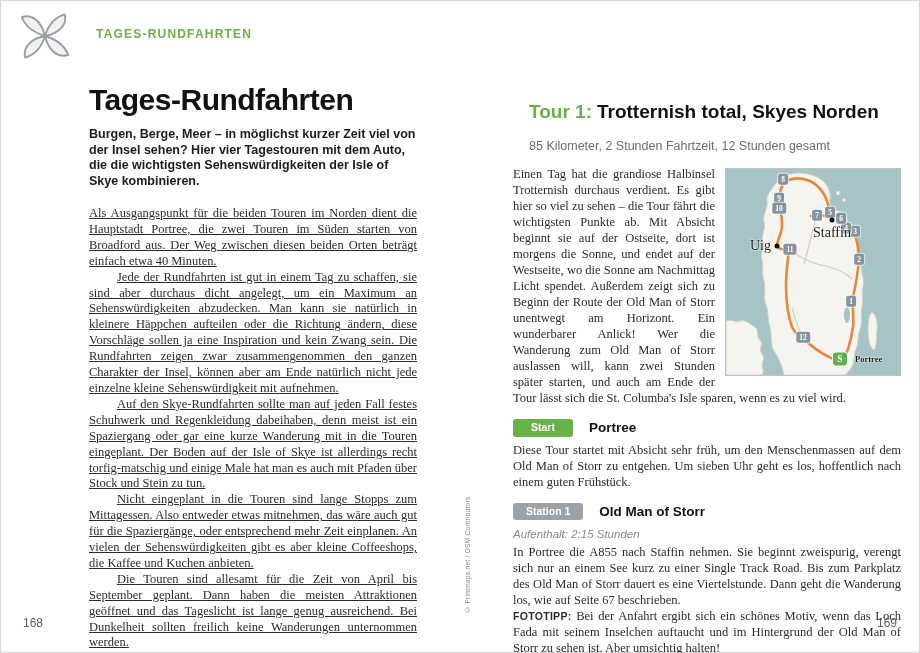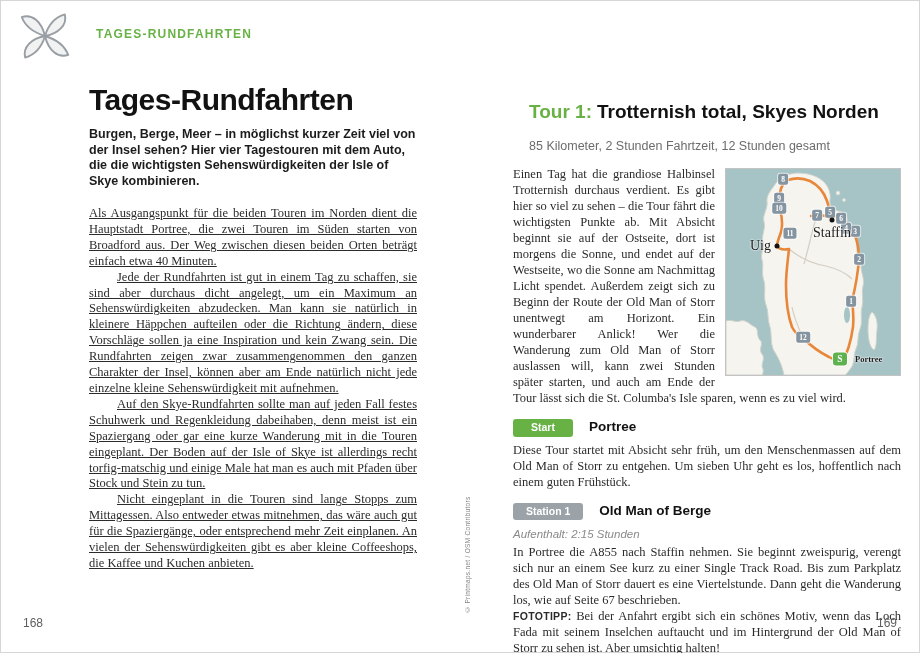--- a/index.html
+++ b/index.html
@@ -63,21 +63,21 @@
   .map-start-badge{
     position:absolute;width:14px;height:13px;transform:translate(-50%,-50%);
     background:#5db14e;color:#fff;font-weight:bold;font-size:9.5px;line-height:13px;
     text-align:center;border-radius:3px;box-shadow:0 0 0 1px rgba(255,255,255,0.8);
   }
   .map-start-label{
     position:absolute;transform:translate(10px,-50%);font-weight:bold;font-size:8.5px;
     color:#1a1a1a;white-space:nowrap;text-shadow:0 0 2px #fff,0 0 2px #fff;
   }
   
-  .stop-row{margin:13px 0 5px 0;display:flex;align-items:flex-start;clear:both;}
+  .stop-row{margin:13px 0 5px 0;display:flex;align-items:center;clear:both;}
   .stop-badge{
     color:#fff;font-weight:bold;font-size:10.5px;line-height:1;
     padding:3px 13px 4px 13px;border-radius:3px;min-width:34px;text-align:center;
   }
   .stop-badge.gray{background:#9ba3a9;}
   .stop-name{font-weight:bold;font-size:13.5px;color:#121212;margin-left:16px;}
   .stop-duration{
     margin:8px 0 4px 0;font-size:11.5px;font-style:italic;color:#8a8a8a;
   }
   .stop-text{font-family:"Liberation Serif",serif;font-size:12.5px;line-height:16px;color:#2b2b2b;text-align:justify;margin:0;}
@@ -110,20 +110,21 @@
   <div class="kicker" style="color: rgb(104, 178, 69);">TAGES-RUNDFAHRTEN</div>
 
   <div class="left-page">
     <h1 class="page-title">Tages-Rundfahrten</h1>
     <p class="intro">Burgen, Berge, Meer – in möglichst kurzer Zeit viel von der Insel sehen? Hier vier Tagestouren mit dem Auto, die die wichtigsten Sehenswürdigkeiten der Isle of Skye kombinieren.</p>
     <div class="body-copy">
       <p>Als Ausgangspunkt für die beiden Touren im Norden dient die Hauptstadt Portree, die zwei Touren im Süden starten von Broadford aus. Der Weg zwischen diesen beiden Orten beträgt einfach etwa 40 Minuten.</p>
       <p class="indent">Jede der Rundfahrten ist gut in einem Tag zu schaffen, sie sind aber durchaus dicht angelegt, um ein Maximum an Sehenswürdigkeiten abzudecken. Man kann sie natürlich in kleinere Häppchen aufteilen oder die Richtung ändern, diese Vorschläge sollen ja eine Inspiration und kein Zwang sein. Die Rundfahrten zeigen zwar zusammengenommen den ganzen Charakter der Insel, können aber am Ende natürlich nicht jede einzelne kleine Sehenswürdigkeit mit aufnehmen.</p>
       <p class="indent">Auf den Skye-Rundfahrten sollte man auf jeden Fall festes Schuhwerk und Regenkleidung dabeihaben, denn meist ist ein Spaziergang oder gar eine kurze Wanderung mit in die Touren eingeplant. Der Boden auf der Isle of Skye ist allerdings recht torfig-matschig und einige Male hat man es auch mit Pfaden über Stock und Stein zu tun.</p>
       <p class="indent">Nicht eingeplant in die Touren sind lange Stopps zum Mittagessen. Also entweder etwas mitnehmen, das wäre auch gut für die Spaziergänge, oder entsprechend mehr Zeit einplanen. An vielen der Sehenswürdigkeiten gibt es aber kleine Coffeeshops, die Kaffee und Kuchen anbieten.</p>
+      <p class="indent">Die Touren sind allesamt für die Zeit von April bis September geplant. Dann haben die meisten Attraktionen geöffnet und das Tageslicht ist lange genug ausreichend. Bei Dunkelheit sollten freilich keine Wanderungen unternommen werden.</p>
     </div>
   </div>
 
   <div class="right-page">
     <h2 class="tour-heading"><span class="tour-no accent" style="color: rgb(104, 178, 69);">Tour 1:</span><span>Trotternish total, Skyes Norden</span></h2>
     <p class="tour-subtitle">85 Kilometer, 2 Stunden Fahrtzeit, 12 Stunden gesamt</p>
 
     <div class="tour-intro">
 
       <div class="map-box">
@@ -165,42 +166,42 @@
             <div class="map-marker" style="left: 125px; top: 132px;">1</div>
             <div class="map-marker" style="left: 133px; top: 90px;">2</div>
             <div class="map-marker" style="left: 129px; top: 62px;">3</div>
             <div class="map-marker" style="left: 120px; top: 59px;">4</div>
             <div class="map-marker" style="left: 104px; top: 43px;">5</div>
             <div class="map-marker" style="left: 115px; top: 49px;">6</div>
             <div class="map-marker" style="left: 91px; top: 46px;">7</div>
             <div class="map-marker" style="left: 57px; top: 10px;">8</div>
             <div class="map-marker" style="left: 53px; top: 29px;">9</div>
             <div class="map-marker" style="left: 53px; top: 39px;">10</div>
-            <div class="map-marker" style="left: 64px; top: 64px;">11</div>
+            <div class="map-marker" style="left: 64px; top: 80px;">11</div>
             <div class="map-marker" style="left: 77px; top: 168px;">12</div>
             <div class="map-town-dot" style="left: 51px; top: 77px;"></div>
             <div class="map-town-label side-left" style="left: 51px; top: 77px;">Uig</div>
             <div class="map-town-dot" style="left: 106px; top: 51px;"></div>
             <div class="map-town-label side-below" style="left: 106px; top: 51px;">Staffin</div>
             <div class="map-start-badge" style="left: 114px; top: 190px;">S</div>
             <div class="map-start-label" style="left: 119px; top: 190px;">Portree</div>
           </div>
       </div>
       <p>Einen Tag hat die grandiose Halbinsel Trotternish durchaus verdient. Es gibt hier so viel zu sehen – die Tour fährt die wichtigsten Punkte ab. Mit Absicht beginnt sie auf der Ostseite, dort ist morgens die Sonne, und endet auf der Westseite, wo die Sonne am Nachmittag Licht spendet. Außerdem zeigt sich zu Beginn der Route der Old Man of Storr unentwegt am Horizont. Ein wunderbarer Anlick! Wer die Wanderung zum Old Man of Storr auslassen will, kann zwei Stunden später starten, und auch am Ende der Tour lässt sich die St. Columba's Isle sparen, wenn es zu viel wird.</p>
     </div>
 
     <div class="stop-row">
       <span class="stop-badge" style="background: rgb(104, 178, 69);">Start</span>
       <span class="stop-name">Portree</span>
     </div>
     <p class="stop-text">Diese Tour startet mit Absicht sehr früh, um den Menschenmassen auf dem Old Man of Storr zu entgehen. Um sieben Uhr geht es los, hoffentlich nach einem guten Frühstück.</p>
 
     <div class="stop-row">
       <span class="stop-badge gray">Station 1</span>
-      <span class="stop-name">Old Man of Berge</span>
+      <span class="stop-name">Old Man of Storr</span>
     </div>
     <p class="stop-duration">Aufenthalt: 2:15 Stunden</p>
     <p class="stop-text">In Portree die A855 nach Staffin nehmen. Sie beginnt zweispurig, verengt sich nur an einem See kurz zu einer Single Track Road. Bis zum Parkplatz des Old Man of Storr dauert es eine Viertelstunde. Dann geht die Wanderung los, wie auf Seite 67 beschrieben.</p>
     <p class="stop-text"><span class="foto-label">FOTOTIPP:</span><span> Bei der Anfahrt ergibt sich ein schönes Motiv, wenn das Loch Fada mit seinem Inselchen auftaucht und im Hintergrund der Old Man of Storr zu sehen ist. Aber umsichtig halten!</span></p>
   </div>
 
   <div class="pagenum left">168</div>
   <div class="pagenum right">169</div>
   <div class="map-copyright">© Printmaps.net / OSM Contributors</div>
 </div>

